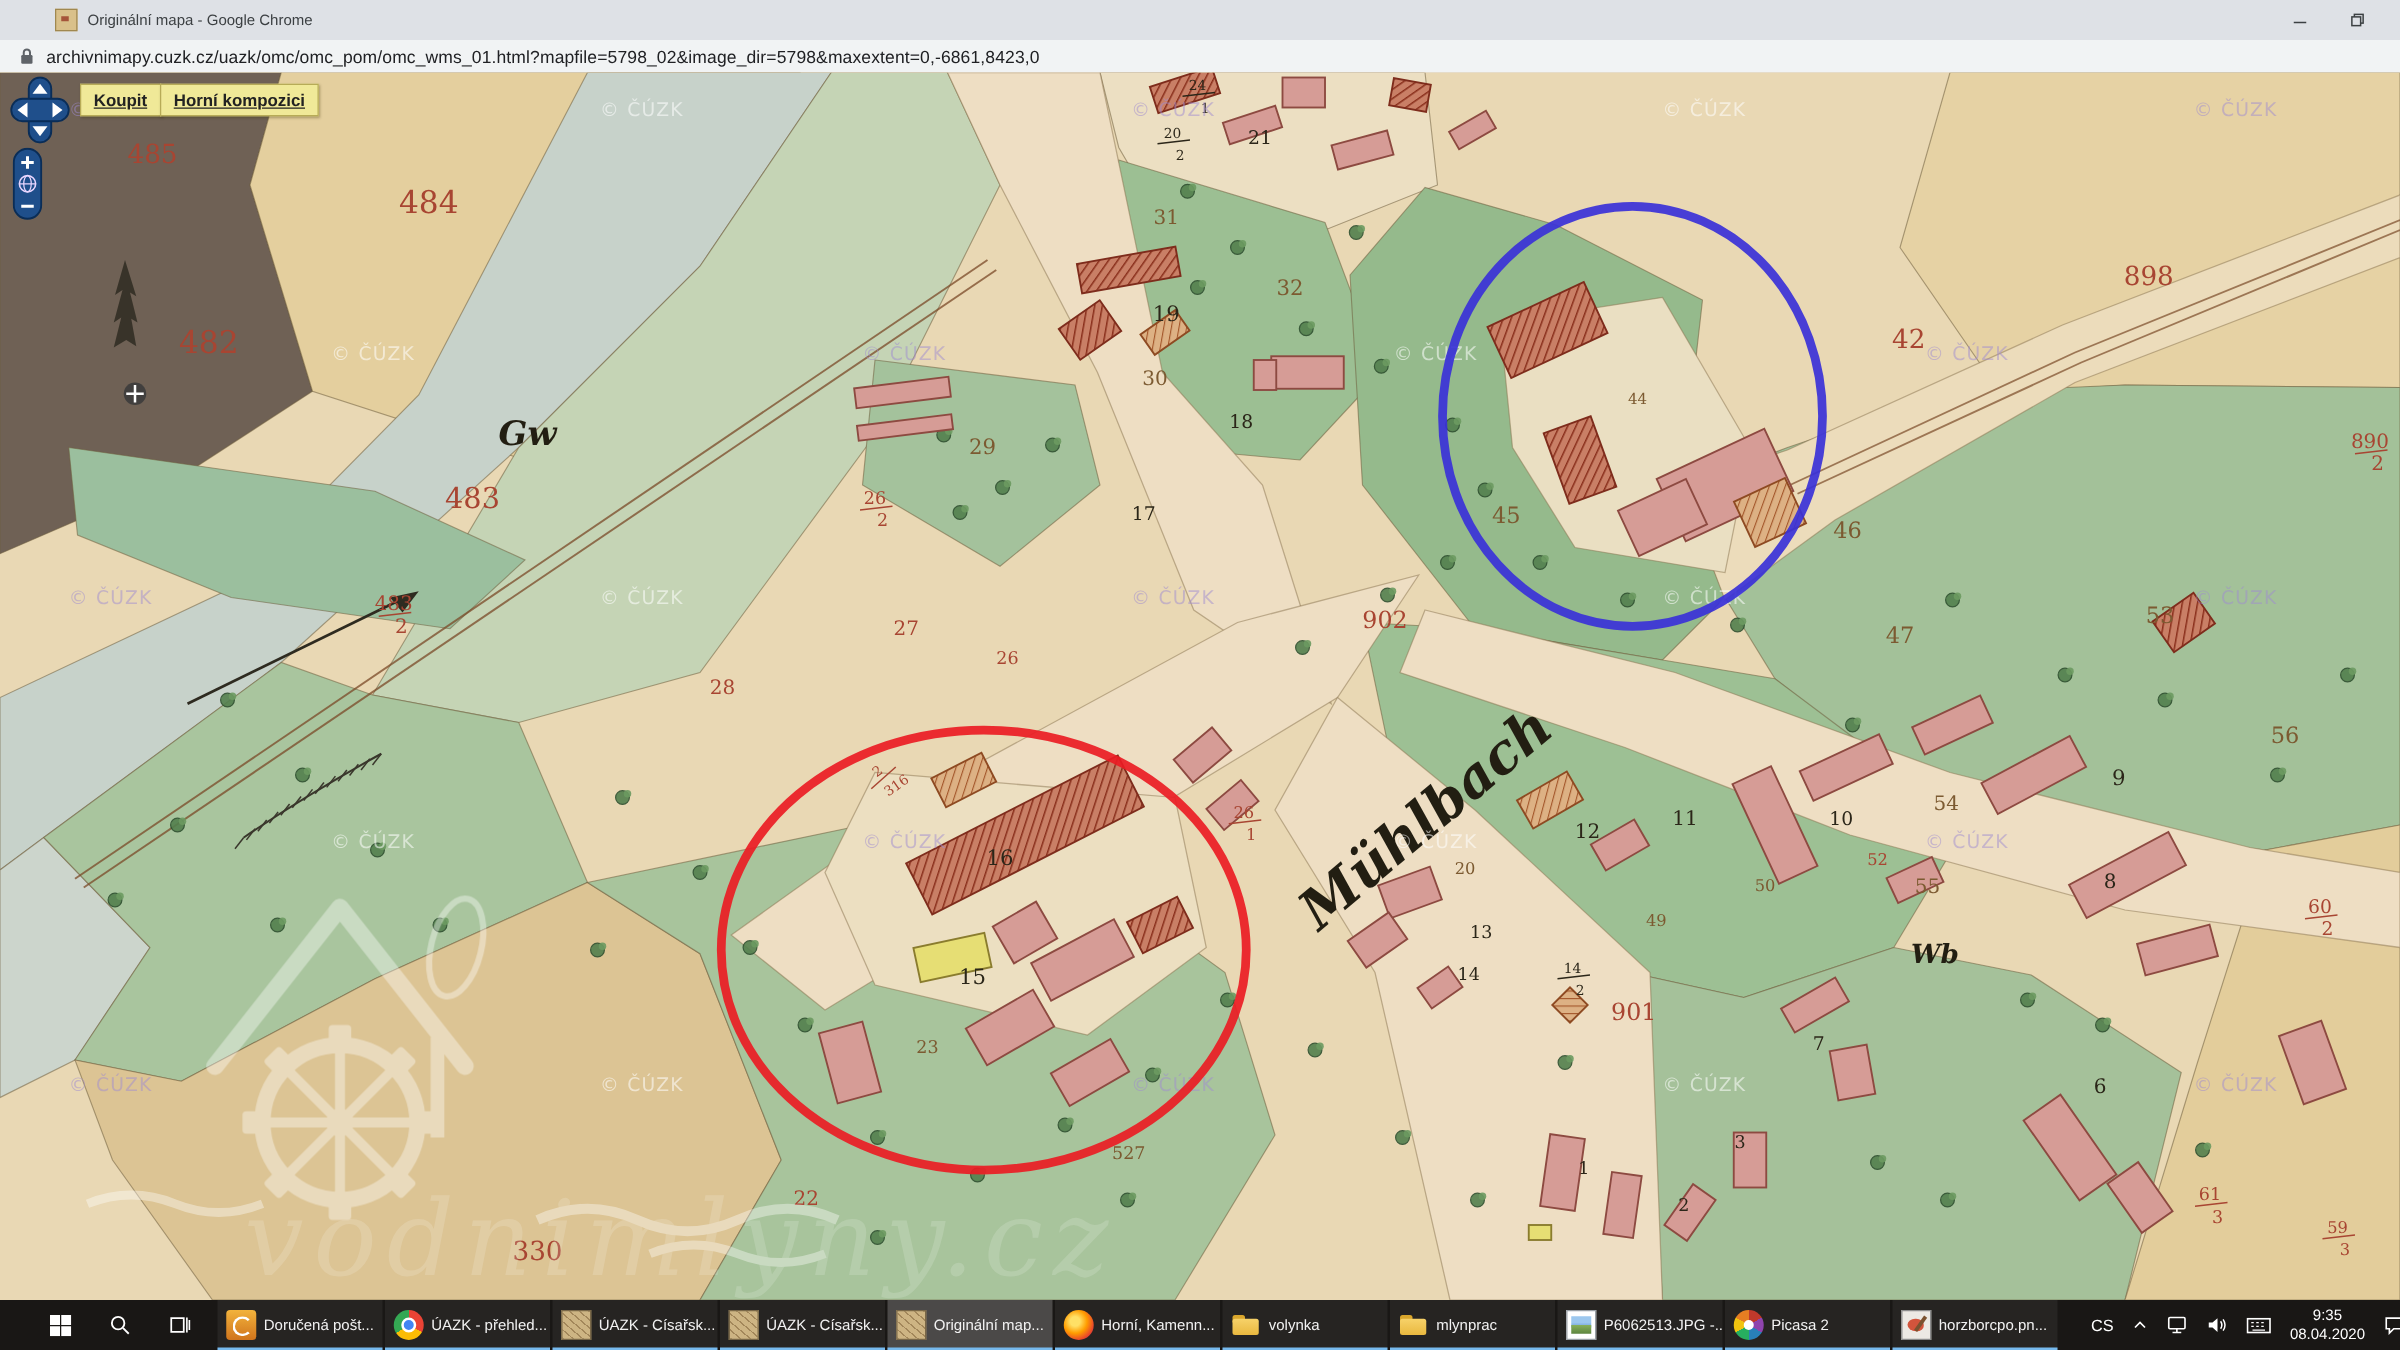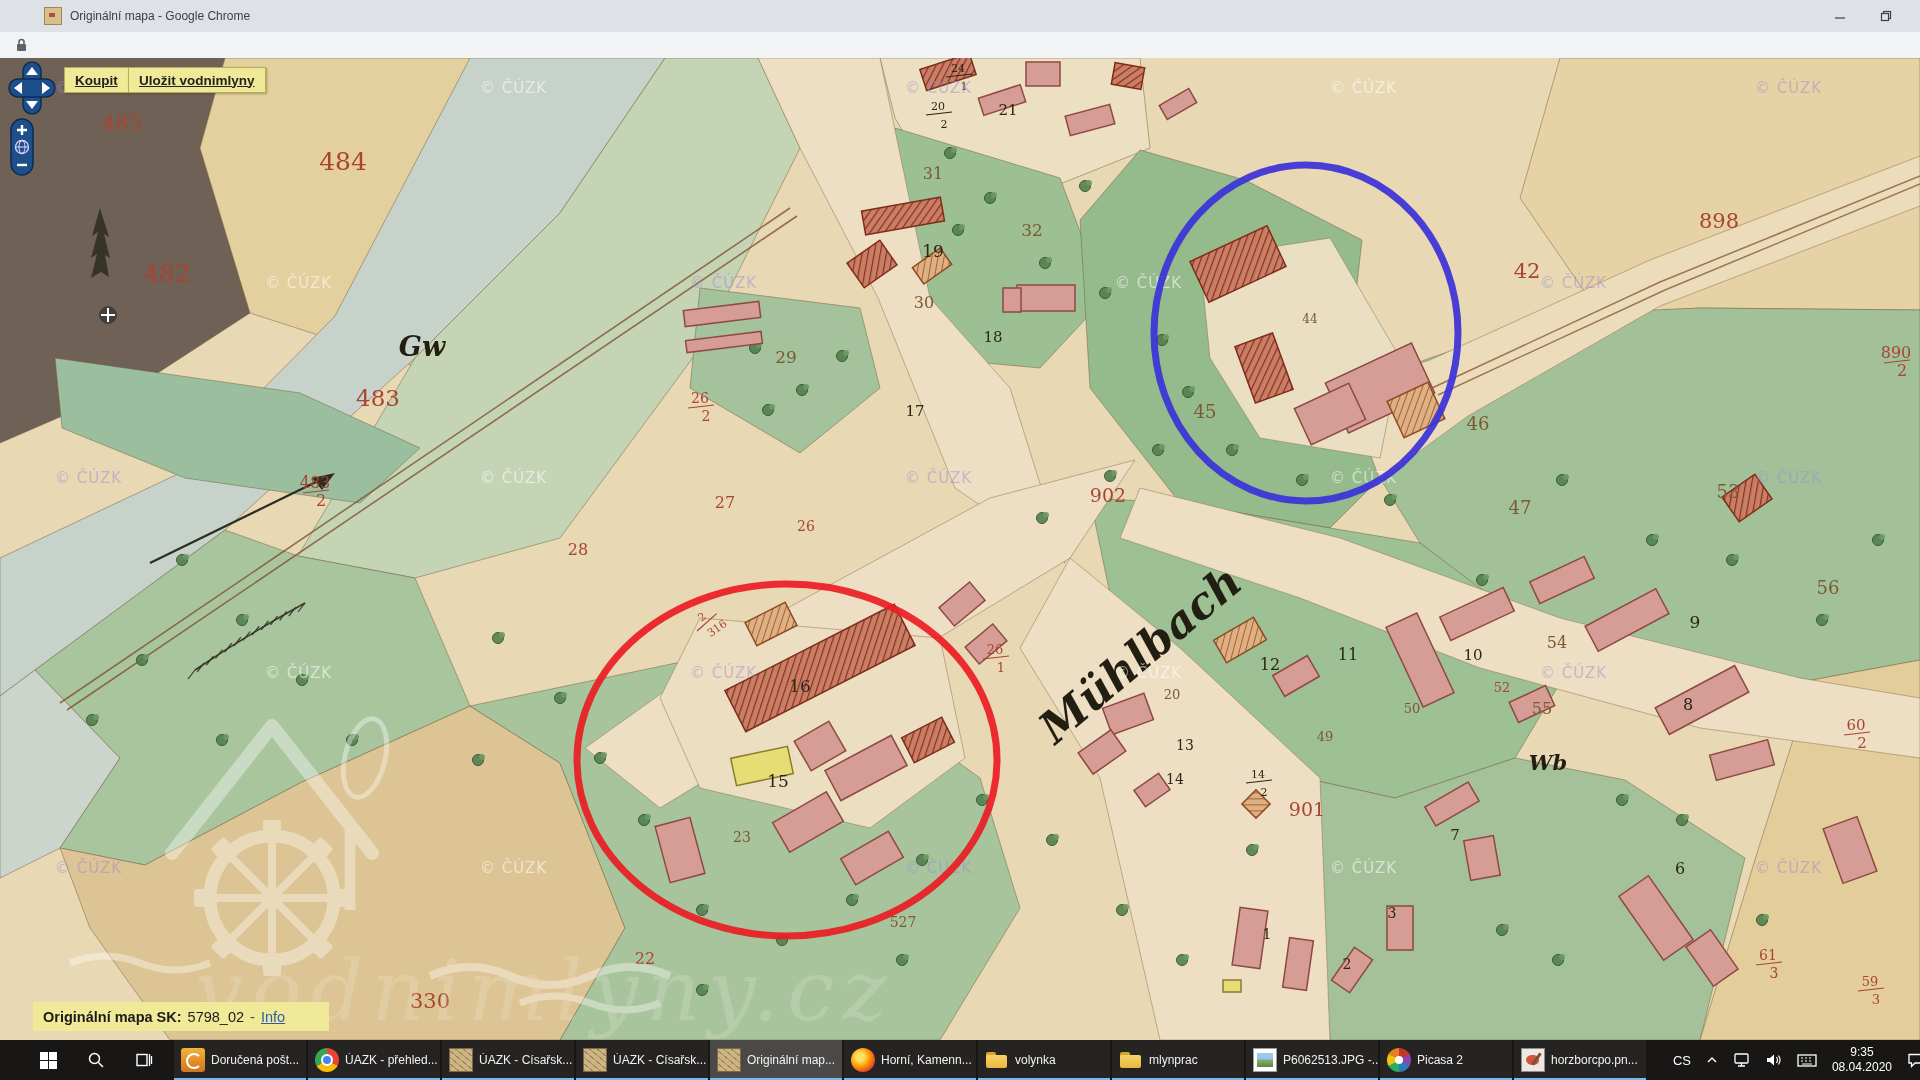--- a/index.html
+++ b/index.html
@@ -90,20 +90,21 @@
         </svg>
     </div>
   </div>
 </div>
 
 <div class="urlbar">
   <svg class="lock" width="11" height="14">
     <rect x="1" y="6" width="9" height="7" rx="1" fill="#5f6368"></rect>
     <path d="M3,6 V4 a2.5,2.5 0 0 1 5,0 V6" fill="none" stroke="#5f6368" stroke-width="1.6"></path>
   </svg>
+  <span class="url-text">archivnimapy.cuzk.cz/uazk/omc/omc_pom/omc_wms_01.html?mapfile=5798_02&amp;image_dir=5798&amp;maxextent=0,-6861,8423,0</span>
 </div>
 
 <div class="viewport">
   <svg id="mapsvg" width="1920" height="982" viewBox="0 0 1920 982">
     <defs>
       <pattern id="hatchR" width="6" height="6" patternUnits="userSpaceOnUse" patternTransform="rotate(45)">
         <rect width="6" height="6" fill="#c97f66"></rect>
           <line x1="0" y1="0" x2="0" y2="6" stroke="#8a2f1c" stroke-width="2.4"></line>
       </pattern>
       <pattern id="hatchO" width="6" height="6" patternUnits="userSpaceOnUse" patternTransform="rotate(45)">
@@ -721,29 +722,23 @@
       <path d="M12,7 V17 M7,12 H17" stroke="#fff" stroke-width="2.4"></path>
       <circle cx="12" cy="29" r="6.5" fill="none" stroke="#e9d6ff" stroke-width="1.3"></circle>
       <ellipse cx="12" cy="29" rx="3" ry="6.5" fill="none" stroke="#e9d6ff" stroke-width="1"></ellipse>
       <path d="M5.5,29 H18.5" stroke="#e9d6ff" stroke-width="1"></path>
       <path d="M7,47 H17" stroke="#fff" stroke-width="2.4"></path>
     </svg>
   </div>
 
   
   <div class="mapbtn" id="btn-koupit">Koupit</div>
-  <div class="mapbtn" id="btn-ulozit">Uložit vodnimlyny</div>
+  <div class="mapbtn" id="btn-ulozit">Horní kompozici</div>
 
   
-  <div class="statusbar">
-    <b>Originální mapa SK:</b>
-    <span class="sb-id">5798_02</span>
-    <span class="sb-sep">-</span>
-    <a>Info</a>
-  </div>
 </div>
 
 <div class="taskbar">
   <div class="tb-btn">
     <svg width="17" height="17">
       <rect x="0" y="0" width="8" height="8" fill="#fff"></rect>
         <rect x="9" y="0" width="8" height="8" fill="#fff"></rect>
       <rect x="0" y="9" width="8" height="8" fill="#fff"></rect>
         <rect x="9" y="9" width="8" height="8" fill="#fff"></rect>
     </svg>

